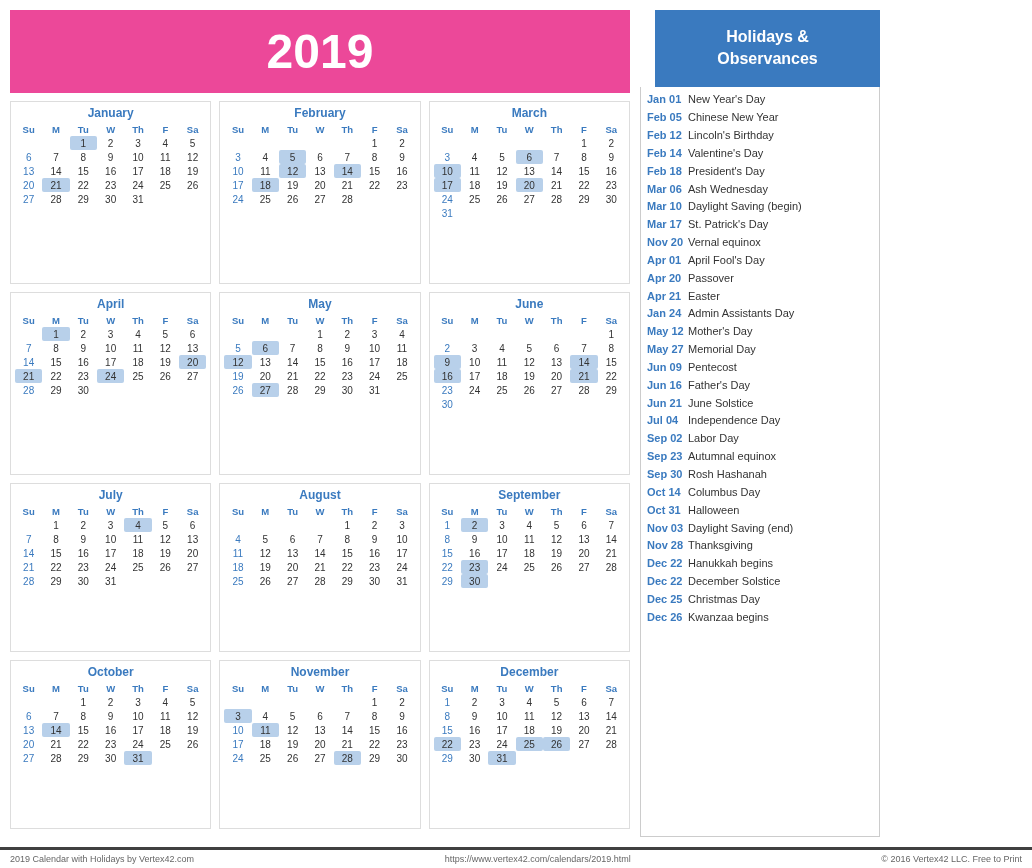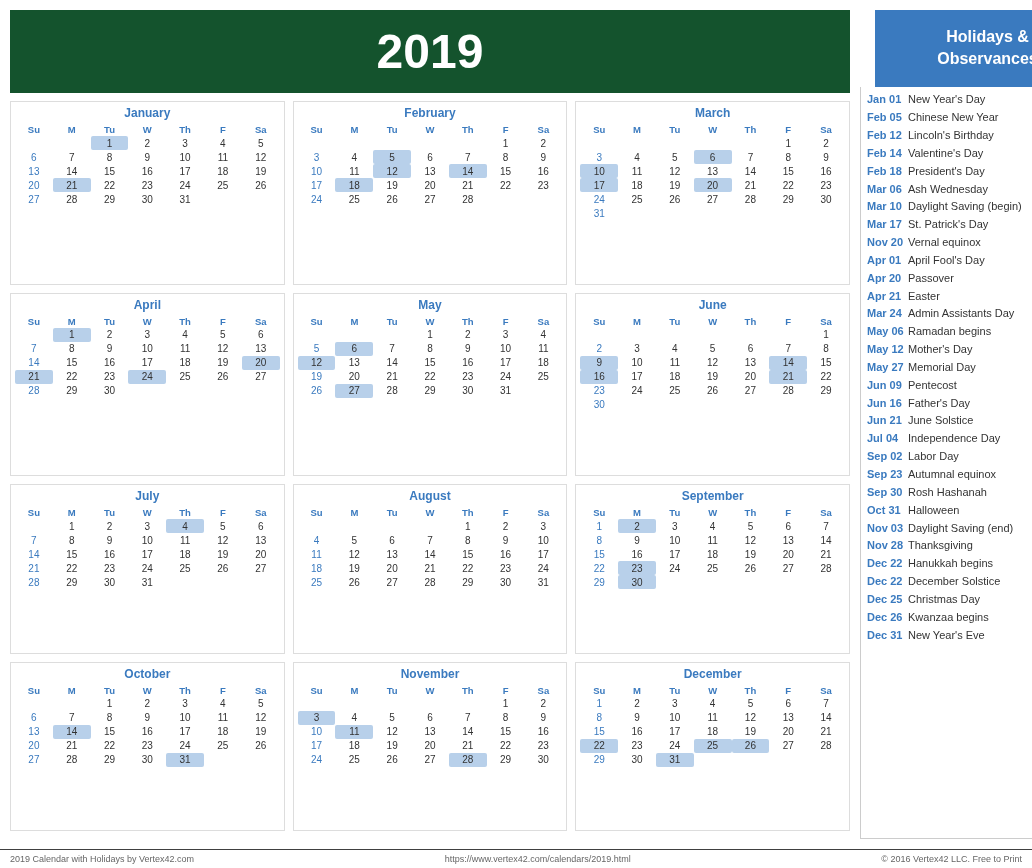--- a/index.html
+++ b/index.html
@@ -12,27 +12,27 @@
       flex-direction: column;
     }
     .main-container {
       display: flex;
       flex: 1;
       padding: 10px;
       gap: 10px;
     }
     
     .year-header {
-      background: #14532d;
+      background: #ec4899;
       color: #fff;
       text-align: center;
       font-size: 48px;
       font-weight: bold;
       padding: 14px 6px;
-      width: 840px;
+      width: 620px;
     }
     
     .holidays-side {
       width: 240px;
       flex-shrink: 0;
       display: flex;
       flex-direction: column;
     }
     .holidays-header {
       background: #3a7abf;
@@ -109,21 +109,21 @@
       background: #b8d0ea;
       border-radius: 2px;
     }
     
     .footer {
       display: flex;
       justify-content: space-between;
       font-size: 9px;
       color: #666;
       padding: 4px 10px;
-      border-top: 1px solid #404040;
+      border-top: 3px solid #404040;
     }
     .left-panel {
       display: flex;
       flex-direction: column;
     }
   </style>
 </head>
 <body>
 
 <div class="main-container">
@@ -956,26 +956,22 @@
         </div>
         <div class="holiday-item">
           <span class="holiday-date">Apr 20</span>
           <span class="holiday-name">Passover</span>
         </div>
         <div class="holiday-item">
           <span class="holiday-date">Apr 21</span>
           <span class="holiday-name">Easter</span>
         </div>
         <div class="holiday-item">
-          <span class="holiday-date">Mar 24</span>
+          <span class="holiday-date">Jan 24</span>
           <span class="holiday-name">Admin Assistants Day</span>
-        </div>
-        <div class="holiday-item">
-          <span class="holiday-date">May 06</span>
-          <span class="holiday-name">Ramadan begins</span>
         </div>
         <div class="holiday-item">
           <span class="holiday-date">May 12</span>
           <span class="holiday-name">Mother's Day</span>
         </div>
         <div class="holiday-item">
           <span class="holiday-date">May 27</span>
           <span class="holiday-name">Memorial Day</span>
         </div>
         <div class="holiday-item">
@@ -1000,20 +996,24 @@
         </div>
         <div class="holiday-item">
           <span class="holiday-date">Sep 23</span>
           <span class="holiday-name">Autumnal equinox</span>
         </div>
         <div class="holiday-item">
           <span class="holiday-date">Sep 30</span>
           <span class="holiday-name">Rosh Hashanah</span>
         </div>
         <div class="holiday-item">
+          <span class="holiday-date">Oct 14</span>
+          <span class="holiday-name">Columbus Day</span>
+        </div>
+        <div class="holiday-item">
           <span class="holiday-date">Oct 31</span>
           <span class="holiday-name">Halloween</span>
         </div>
         <div class="holiday-item">
           <span class="holiday-date">Nov 03</span>
           <span class="holiday-name">Daylight Saving (end)</span>
         </div>
         <div class="holiday-item">
           <span class="holiday-date">Nov 28</span>
           <span class="holiday-name">Thanksgiving</span>
@@ -1026,24 +1026,20 @@
           <span class="holiday-date">Dec 22</span>
           <span class="holiday-name">December Solstice</span>
         </div>
         <div class="holiday-item">
           <span class="holiday-date">Dec 25</span>
           <span class="holiday-name">Christmas Day</span>
         </div>
         <div class="holiday-item">
           <span class="holiday-date">Dec 26</span>
           <span class="holiday-name">Kwanzaa begins</span>
-        </div>
-        <div class="holiday-item">
-          <span class="holiday-date">Dec 31</span>
-          <span class="holiday-name">New Year's Eve</span>
         </div>
       </div>
   </div>
 </div>
 
 <div class="footer">
   <span>2019 Calendar with Holidays by Vertex42.com</span>
   <span>https://www.vertex42.com/calendars/2019.html</span>
   <span>© 2016 Vertex42 LLC. Free to Print</span>
 </div>

